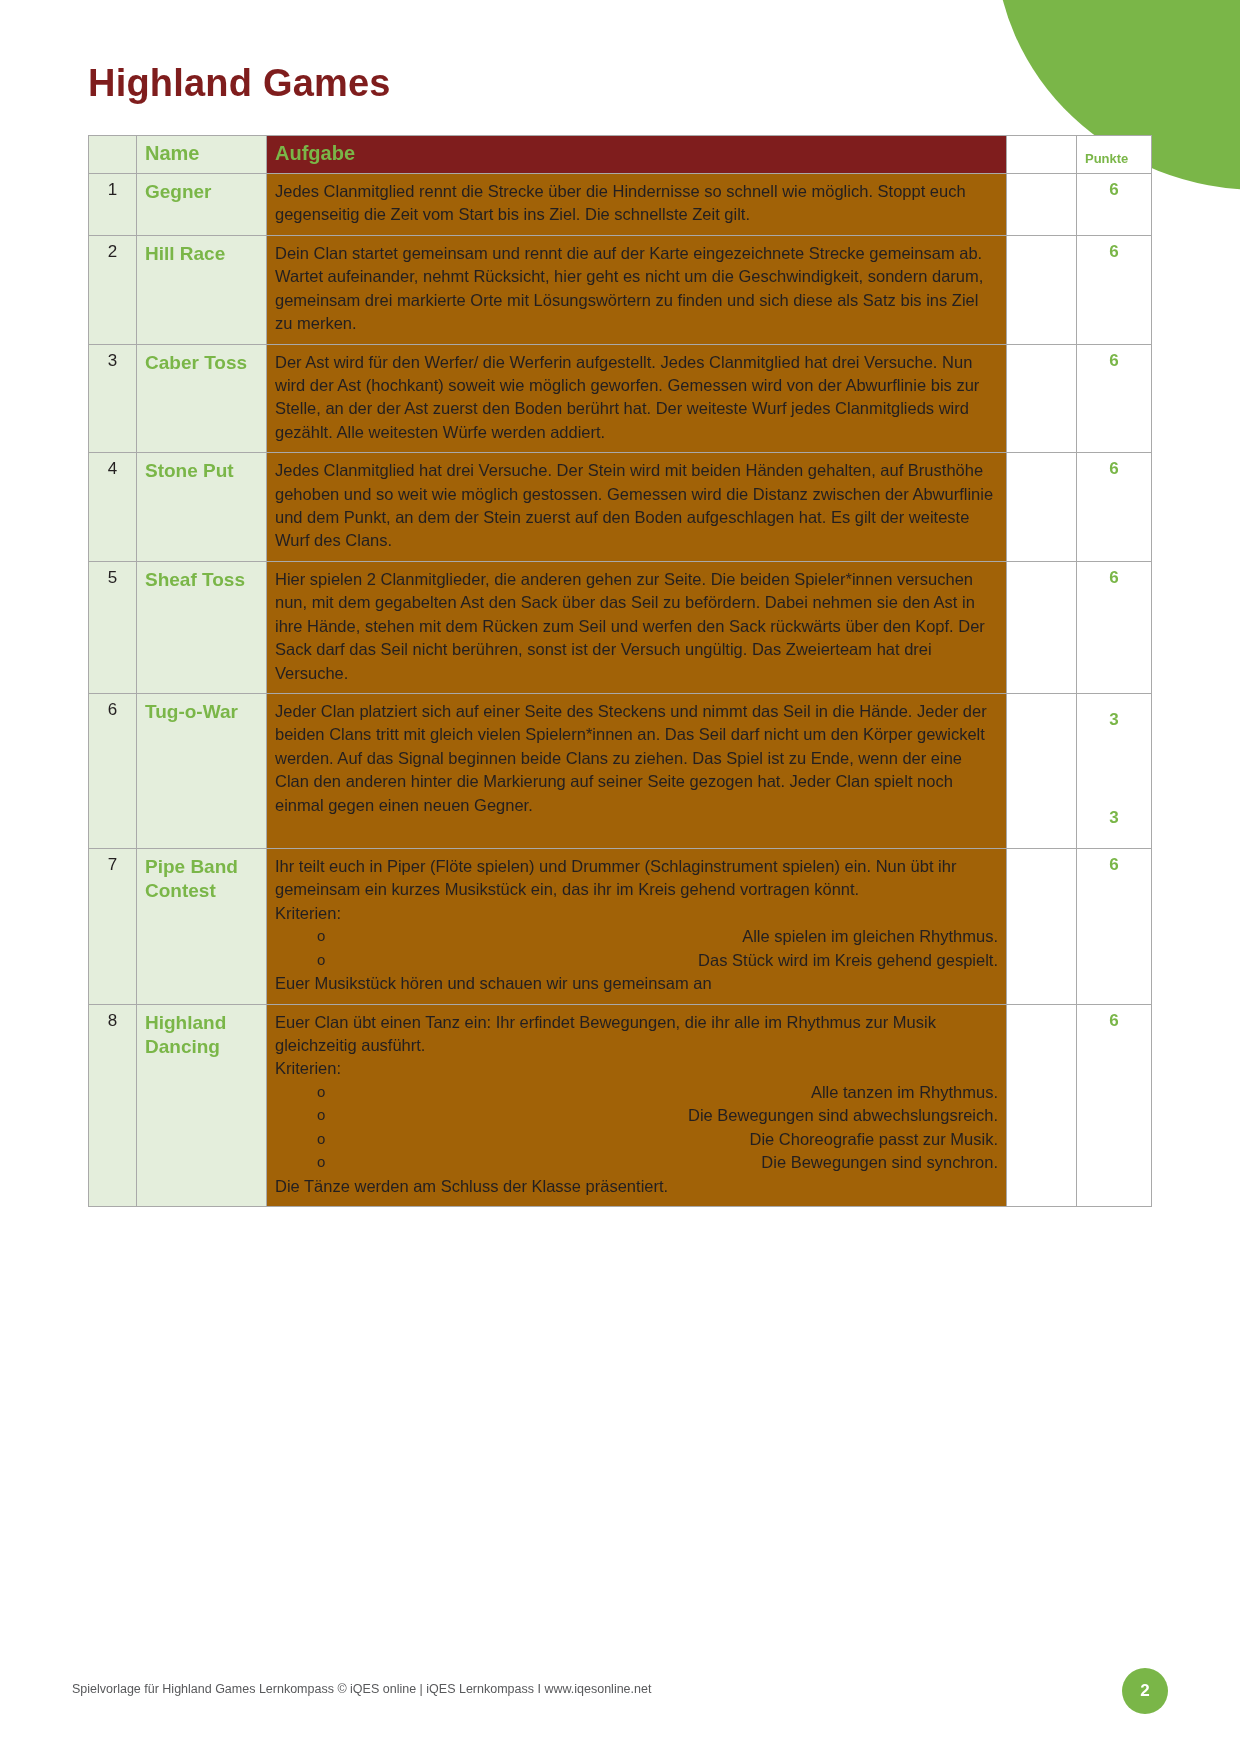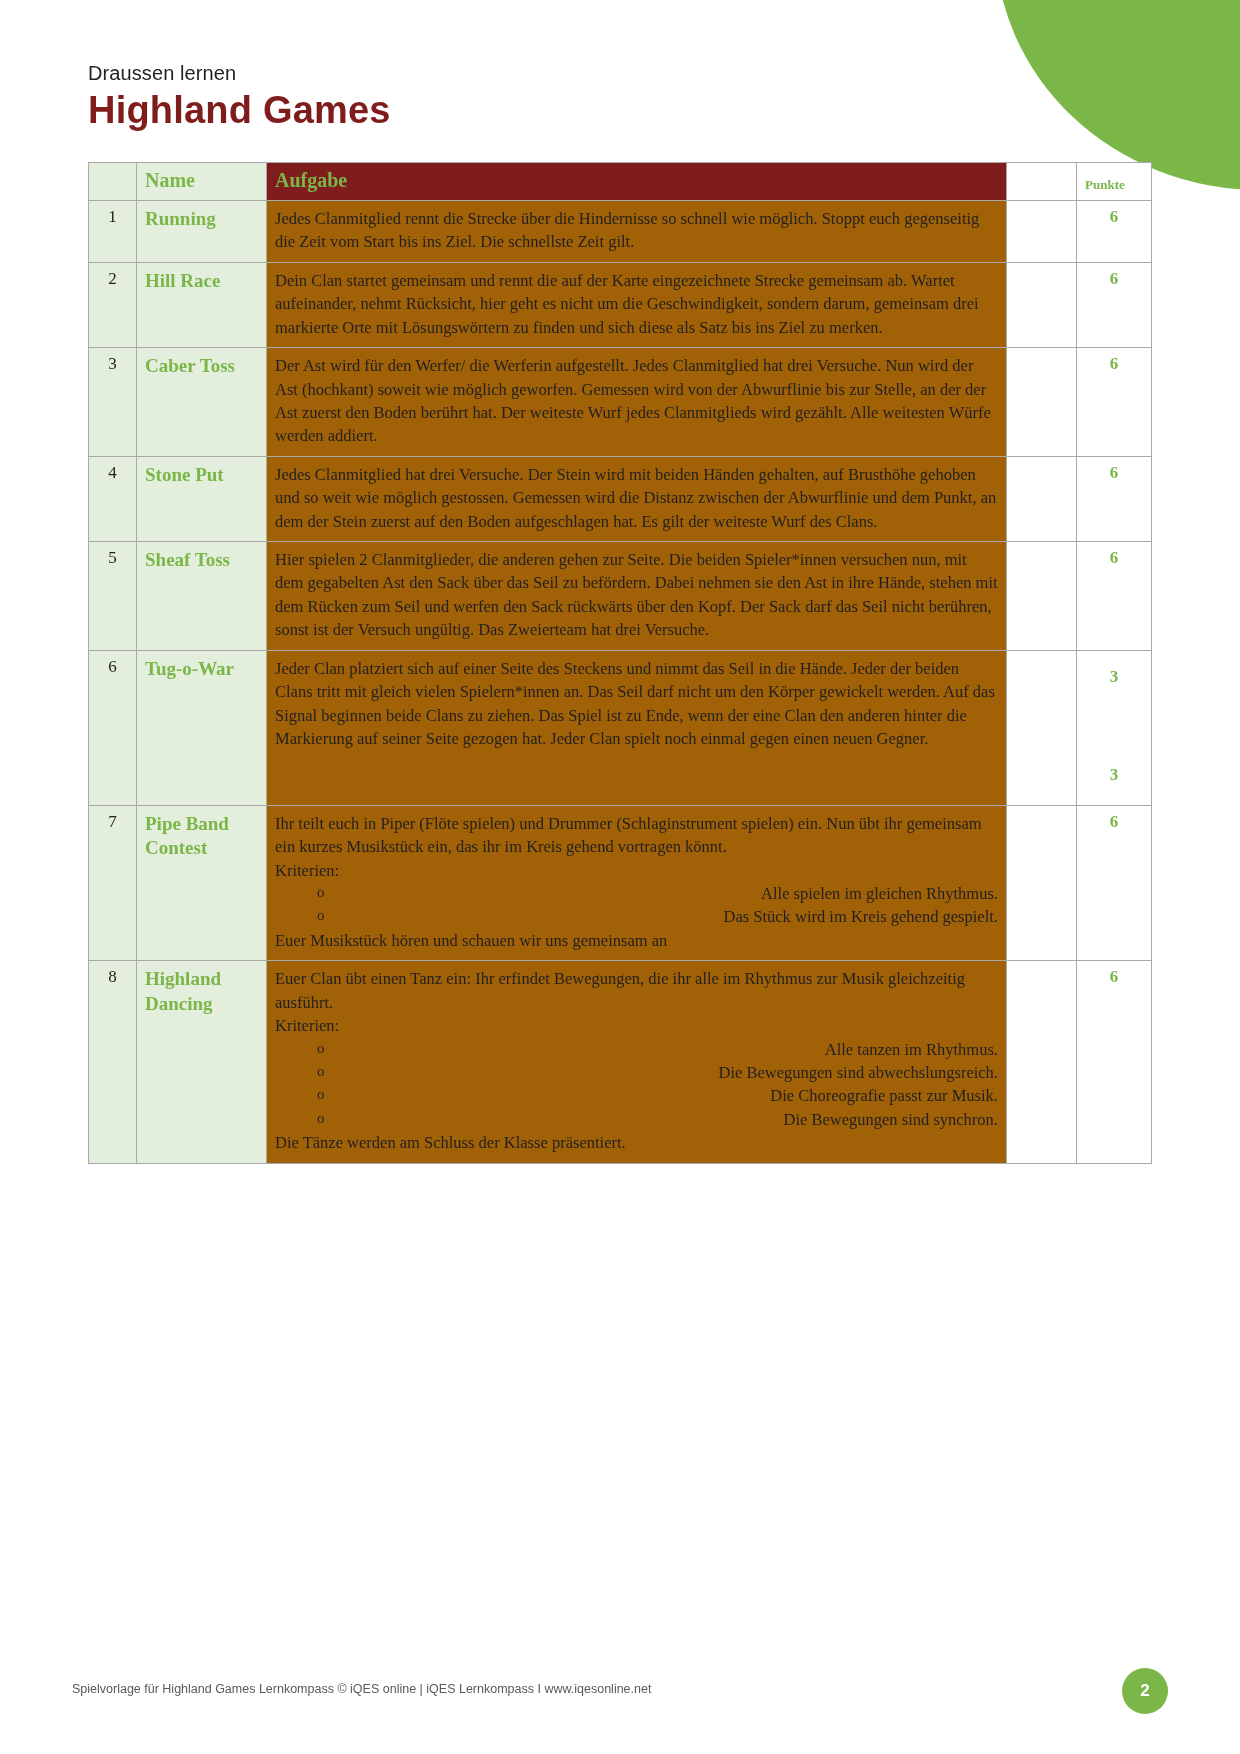--- a/index.html
+++ b/index.html
@@ -68,21 +68,20 @@
   table.disciplines col.c-num { width: 48px; }
   table.disciplines col.c-name { width: 130px; }
   table.disciplines col.c-task { width: 740px; }
   table.disciplines col.c-blank { width: 70px; }
   table.disciplines col.c-pts { width: 75px; }
 
   table.disciplines td, table.disciplines th {
     border: 1px solid #a9a9a9;
     vertical-align: top;
     padding: 6px 8px 8px 8px;
-    font-family: Liberation Serif, serif;
   }
 
   thead th {
     font-weight: bold;
     color: #7ab648;
     text-align: left;
     padding-top: 8px;
     padding-bottom: 6px;
     font-size: 20px;
   }
@@ -192,21 +191,20 @@
 </style>
 </head>
 <body>
 
 <div class="corner-deco">
   <div class="blob"></div>
 </div>
 
 <div class="page">
 
-  <div class="eyebrow">Draussen lernen</div>
   <h1 class="doc-title">Highland Games</h1>
 
   <table class="disciplines">
     <colgroup>
       <col class="c-num">
         <col class="c-name">
         <col class="c-task">
         <col class="c-blank">
         <col class="c-pts">
     </colgroup>
@@ -215,21 +213,21 @@
         <th class="num-head"></th>
         <th class="name-head">Name</th>
         <th class="task-head">Aufgabe</th>
         <th class="blank-head"></th>
         <th class="pts-head">Punkte</th>
       </tr>
     </thead>
     <tbody id="table-body">
         <tr>
           <td class="num">1</td>
-          <td class="name">Running</td>
+          <td class="name">Gegner</td>
           <td class="task">
             <div>Jedes Clanmitglied rennt die Strecke über die Hindernisse so schnell wie möglich. Stoppt euch gegenseitig die Zeit vom Start bis ins Ziel. Die schnellste Zeit gilt.</div>
           </td>
           <td class="blank"></td>
           <td class="pts">6</td>
         </tr>
         <tr>
           <td class="num">2</td>
           <td class="name">Hill Race</td>
           <td class="task">

